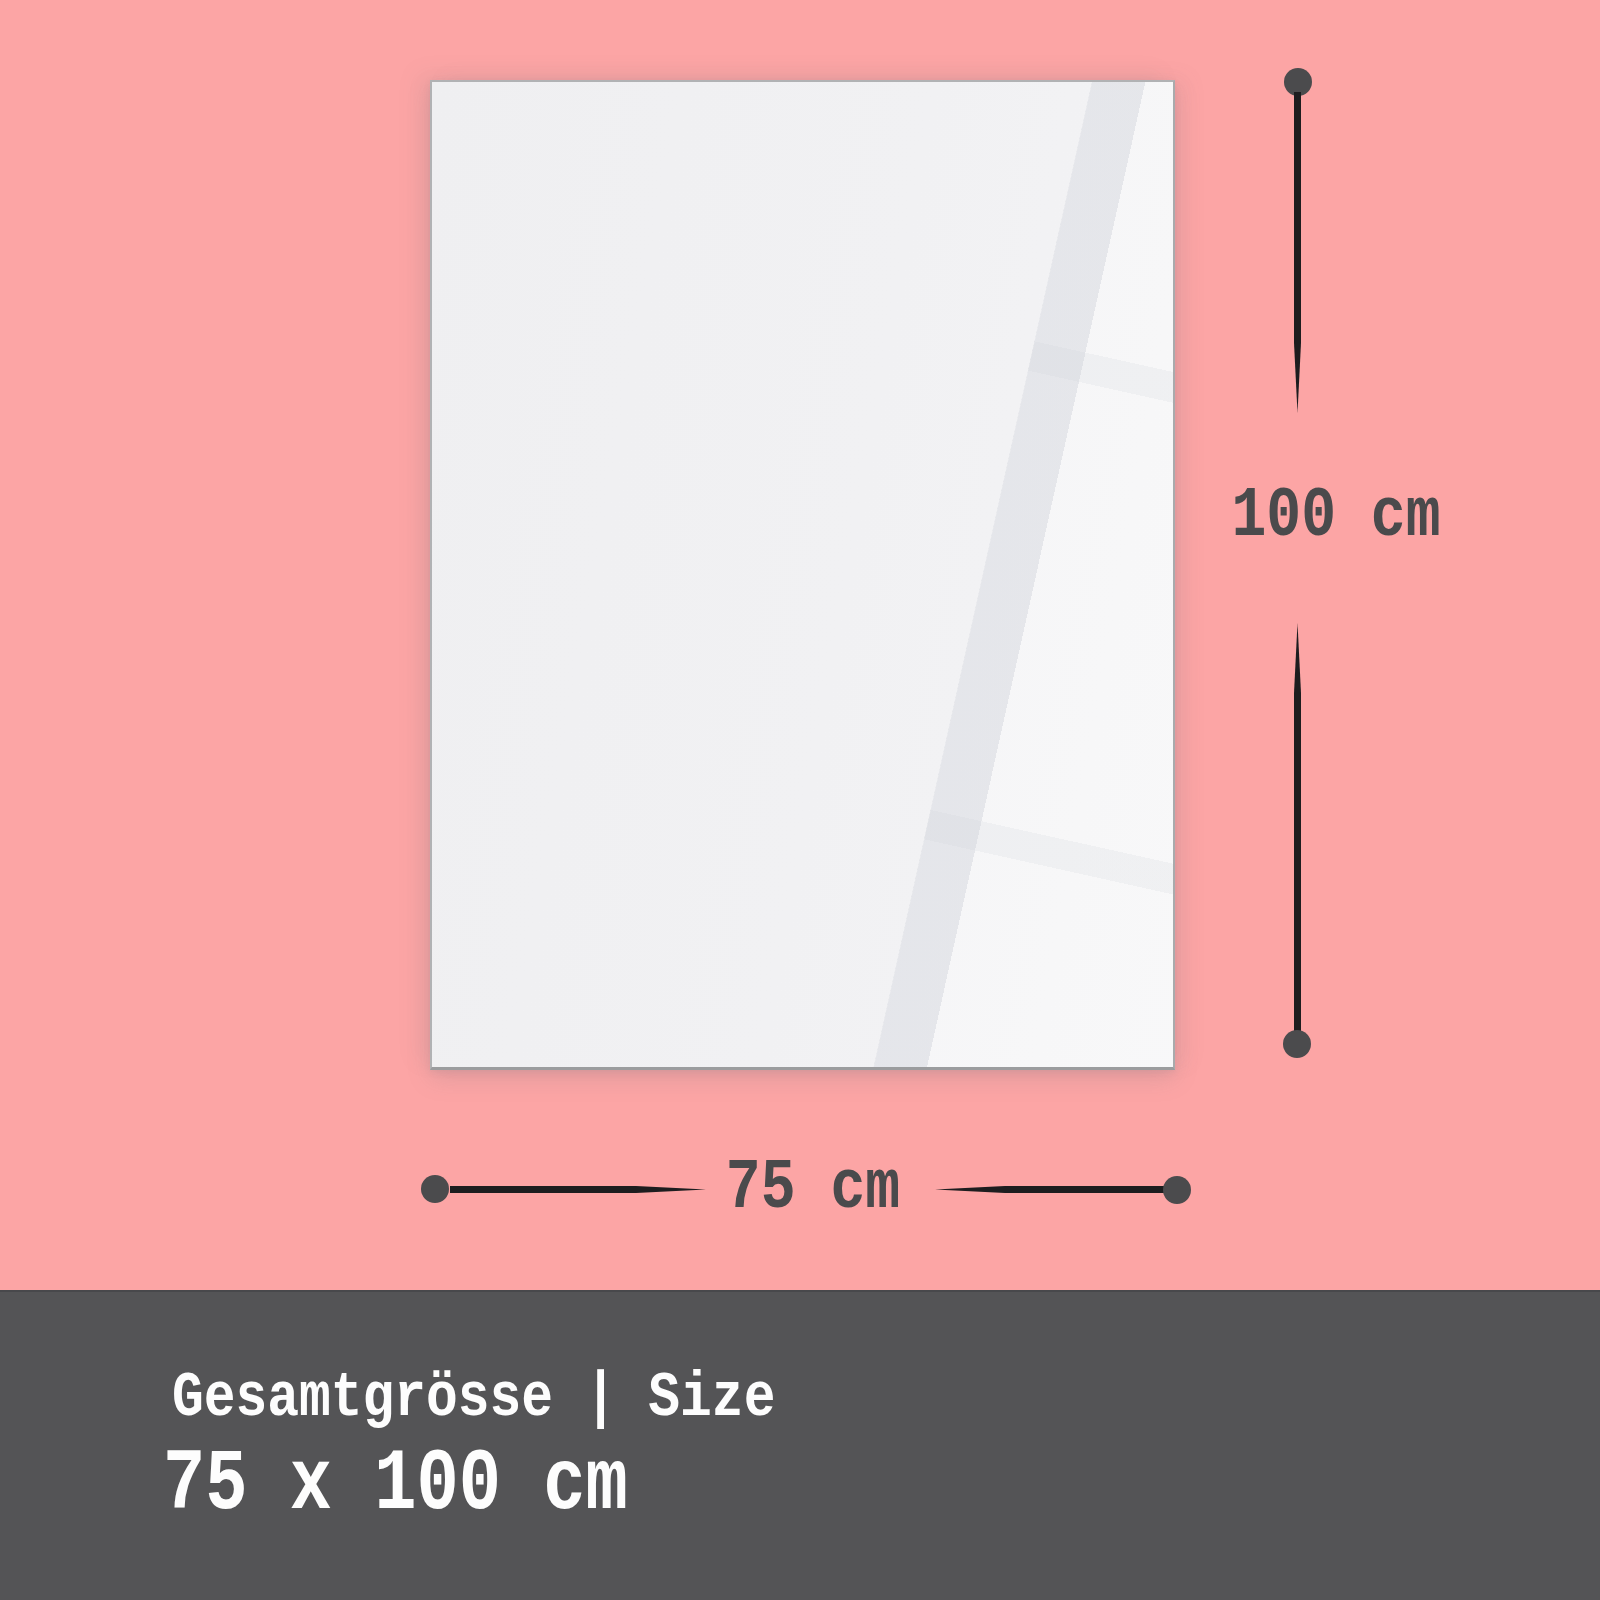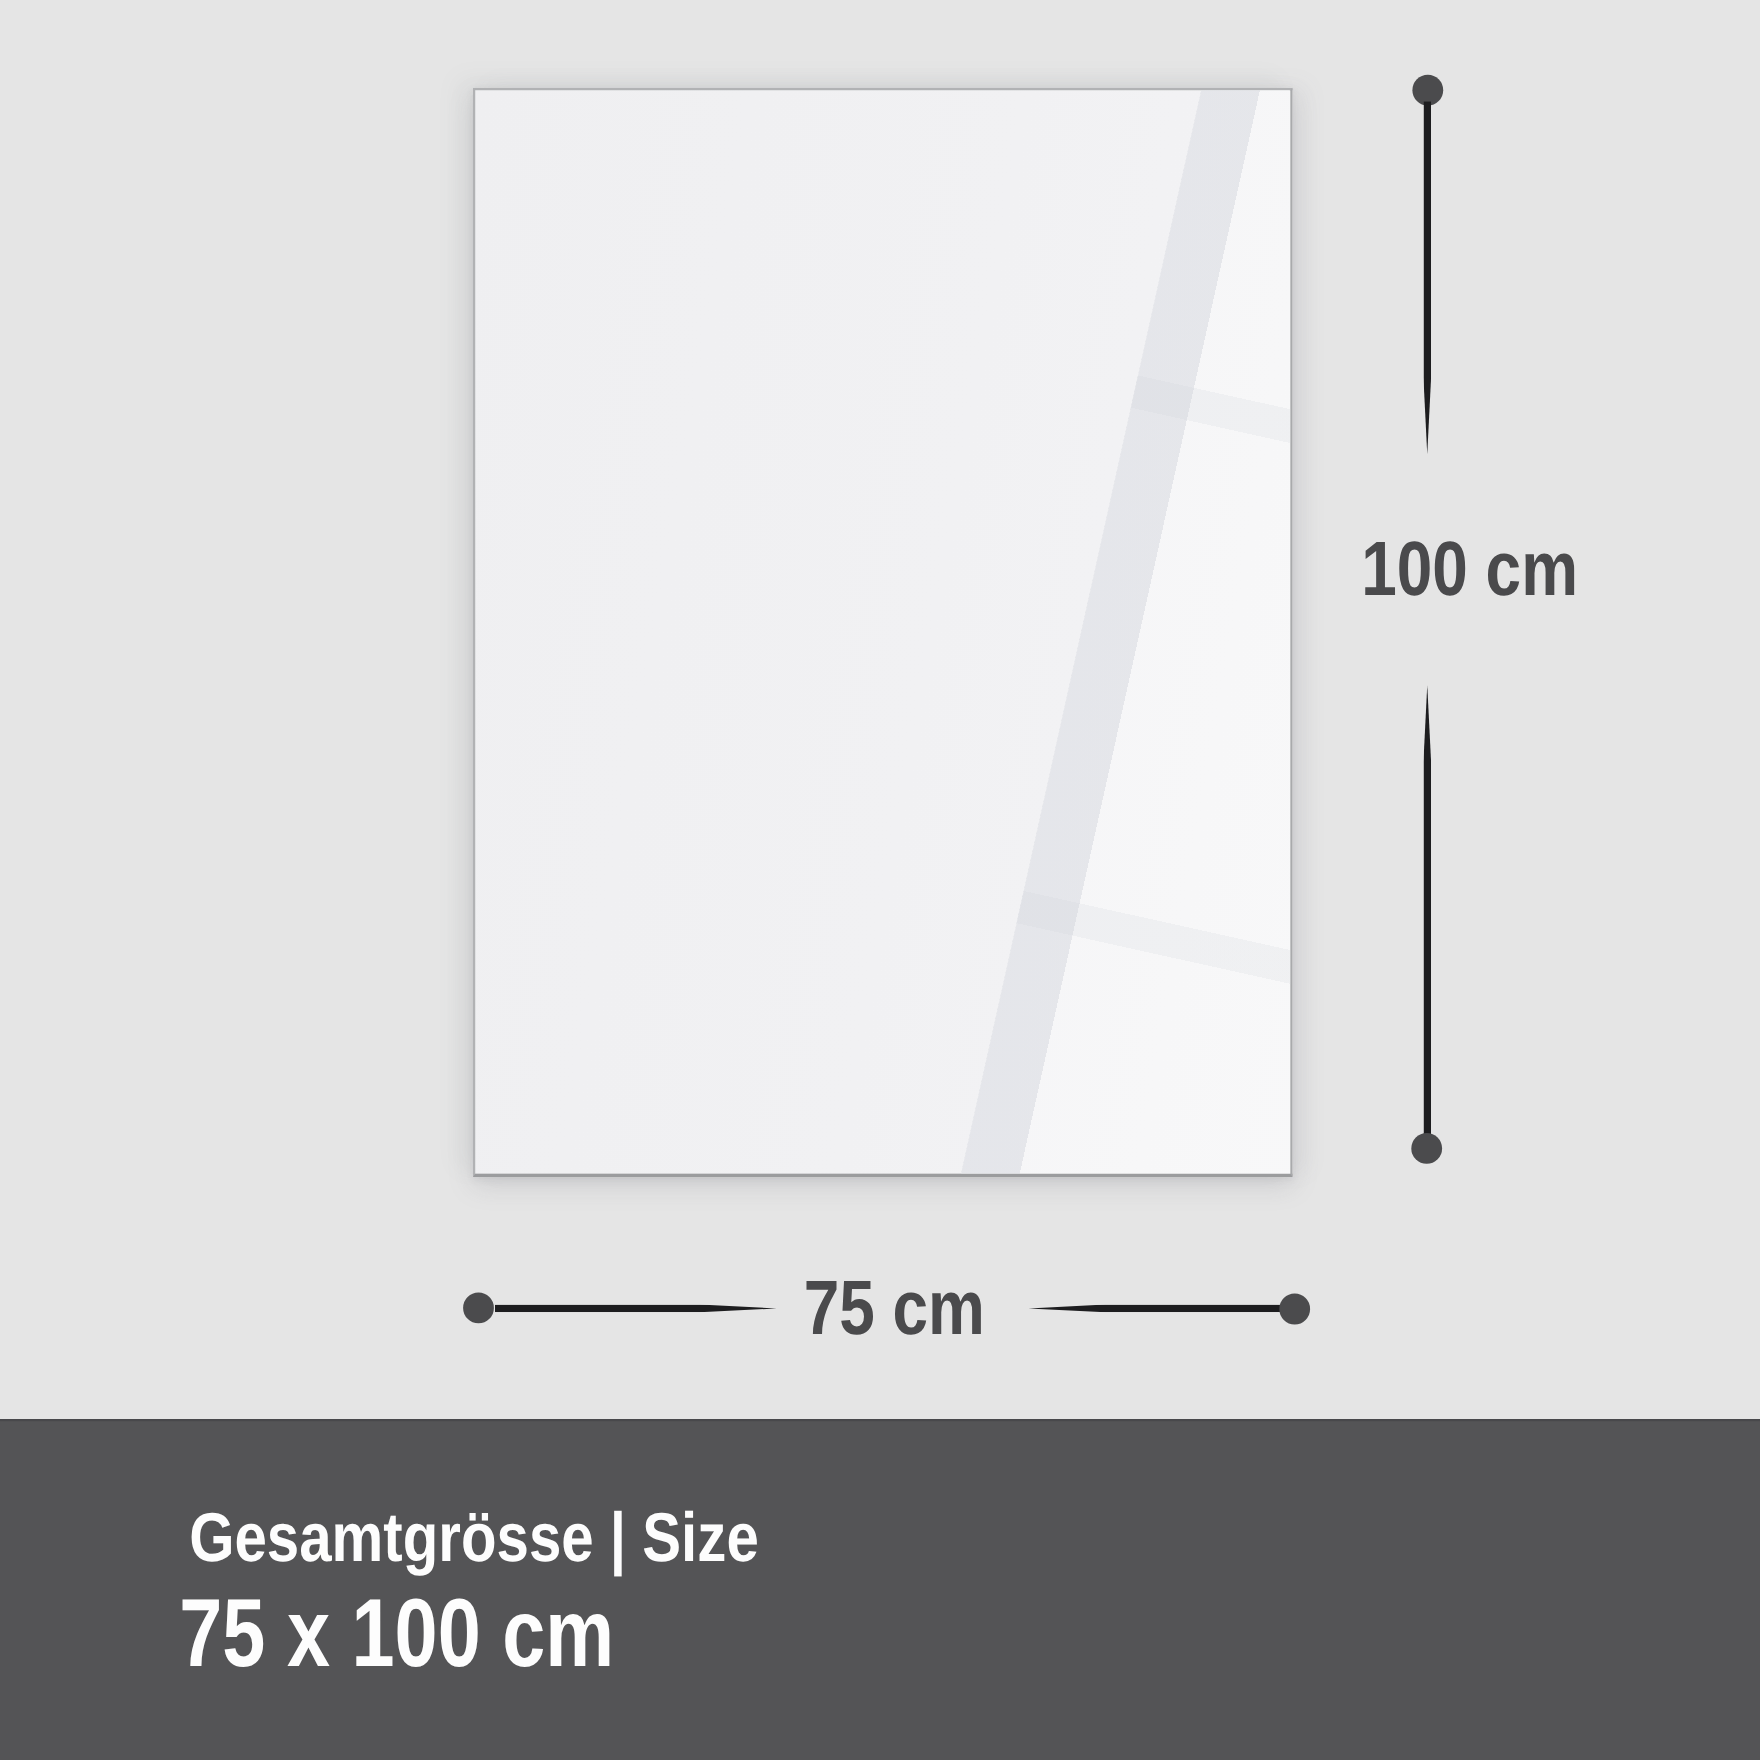--- a/index.html
+++ b/index.html
@@ -1,21 +1,21 @@
 <!DOCTYPE html>
 <html><head>
 <meta charset="utf-8">
 <style>
   html,body{margin:0;padding:0;background:#ffffff;}
   .stage{
     position:relative;
     width:1600px;height:1600px;
-    background:#e5e5e5;
+    background:#fca5a5;
     overflow:hidden;
-    font-family:Liberation Sans, sans-serif;
+    font-family:Liberation Mono, monospace;
   }
 
   
   .panel{
     position:absolute;
     left:430px;top:80px;
     width:745px;height:990px;
     box-sizing:border-box;
     background:linear-gradient(100deg,#efeff1 0%,#f1f1f3 55%,#f4f4f6 100%);
     border:2px solid #b1b2b4;

